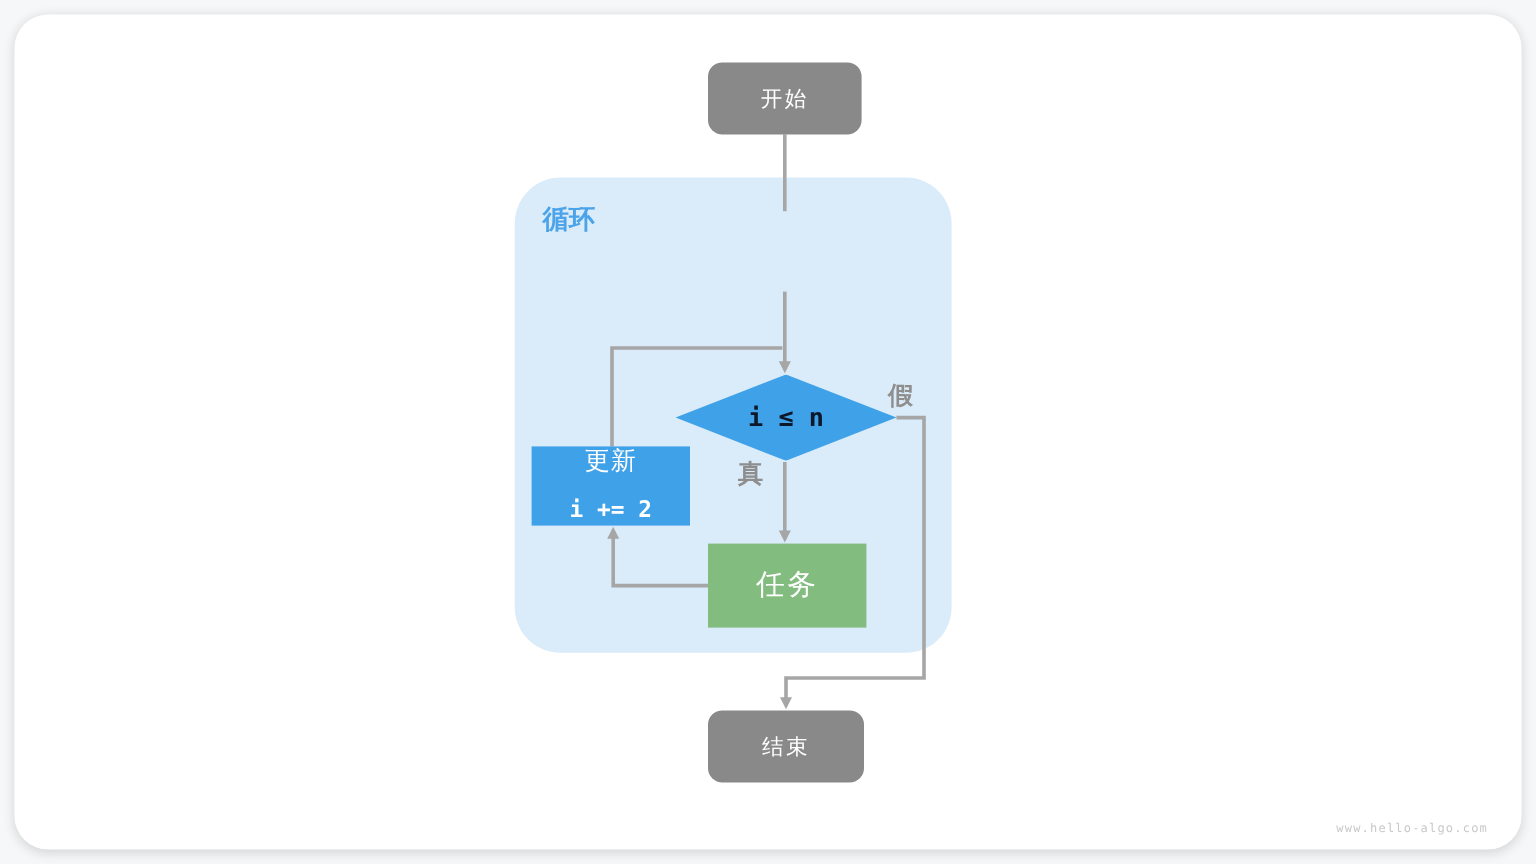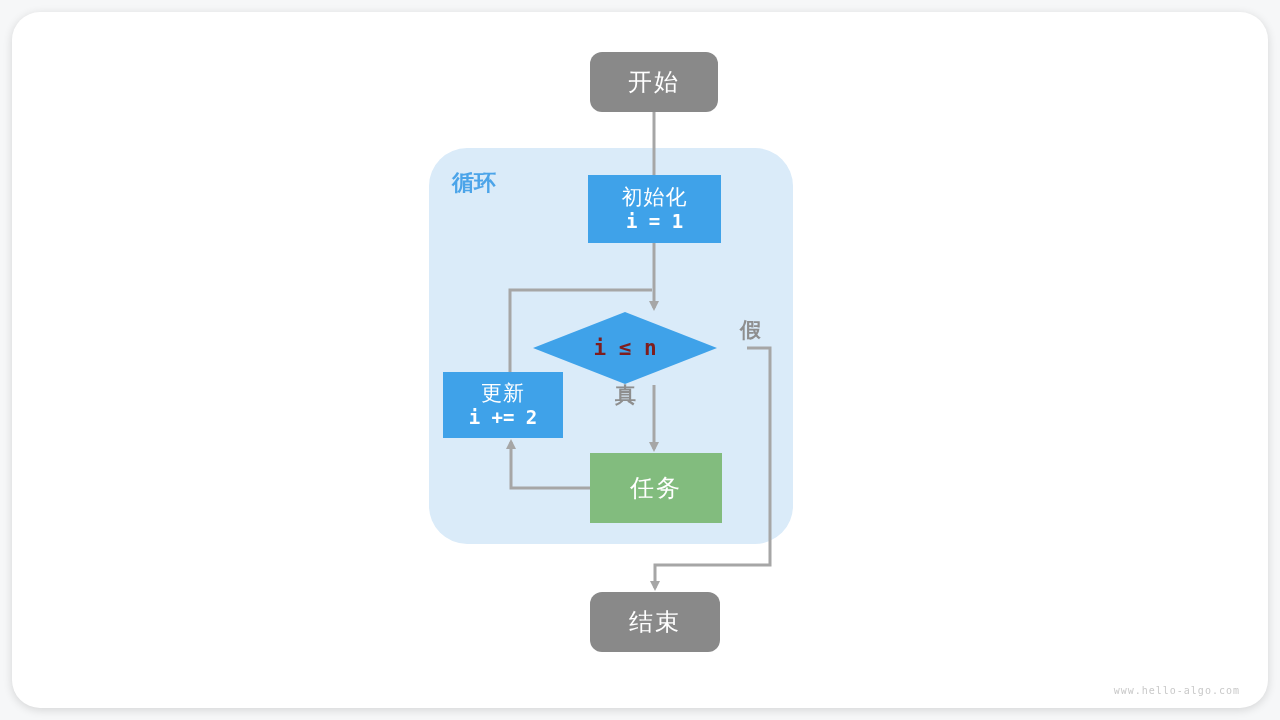--- a/index.html
+++ b/index.html
@@ -59,50 +59,50 @@
     flex-direction: column;
     align-items: center;
     justify-content: center;
     color: #ffffff;
     z-index: 3;
     line-height: 1.25;
   }
   .terminal {
     background: var(--terminal-gray);
     border-radius: 12px;
-    font-size: 24px;
+    font-size: 18px;
     font-weight: 500;
     letter-spacing: 2px;
   }
   .node-start { left: 590px; top: 52px;  width: 128px; height: 60px; }
   .node-end   { left: 590px; top: 592px; width: 130px; height: 60px; }
   .process {
     background: var(--process-blue);
     font-size: 21px;
     font-weight: 500;
     letter-spacing: 1px;
   }
   .node-init   { left: 588px; top: 175px; width: 133px; height: 68px; }
-  .node-update { left: 443px; top: 372px; width: 120px; height: 66px; }
+  .node-update { left: 443px; top: 372px; width: 132px; height: 66px; justify-content: space-between; }
   .code-line {
     font-family: "DejaVu Sans Mono", "Liberation Mono", monospace;
     font-size: 19px;
     font-weight: bold;
     letter-spacing: 0px;
   }
   .diamond {
     position: absolute;
-    left: 533px; top: 312px;
+    left: 563px; top: 312px;
     width: 184px; height: 72px;
     background: var(--process-blue);
     clip-path: polygon(50% 0, 100% 50%, 50% 100%, 0 50%);
     display: flex;
     align-items: center;
     justify-content: center;
-    color: #7f1d1d;
+    color: #0f172a;
     font-family: "DejaVu Sans Mono", "Liberation Mono", monospace;
     font-size: 21px;
     font-weight: bold;
     z-index: 3;
   }
   .task {
     background: var(--task-green);
     font-size: 24px;
     font-weight: 500;
     letter-spacing: 2px;
@@ -149,24 +149,20 @@
       <path d="M654 385 L654 449" marker-end="url(#arrow)"></path>
       <path d="M590 488 L511 488 L511 442" marker-end="url(#arrow)"></path>
       <path d="M747 348 L770 348 L770 565 L655 565 L655 588" marker-end="url(#arrow)"></path>
     </g>
   </svg>
 
   <div class="node terminal node-start">
     <span>开始</span>
   </div>
 
-  <div class="node process node-init">
-    <span>初始化</span>
-    <span class="code-line">i = 1</span>
-  </div>
 
   <div class="diamond">
     <span>i ≤ n</span>
   </div>
 
   <div class="node process node-update">
     <span>更新</span>
     <span class="code-line">i += 2</span>
   </div>
 

